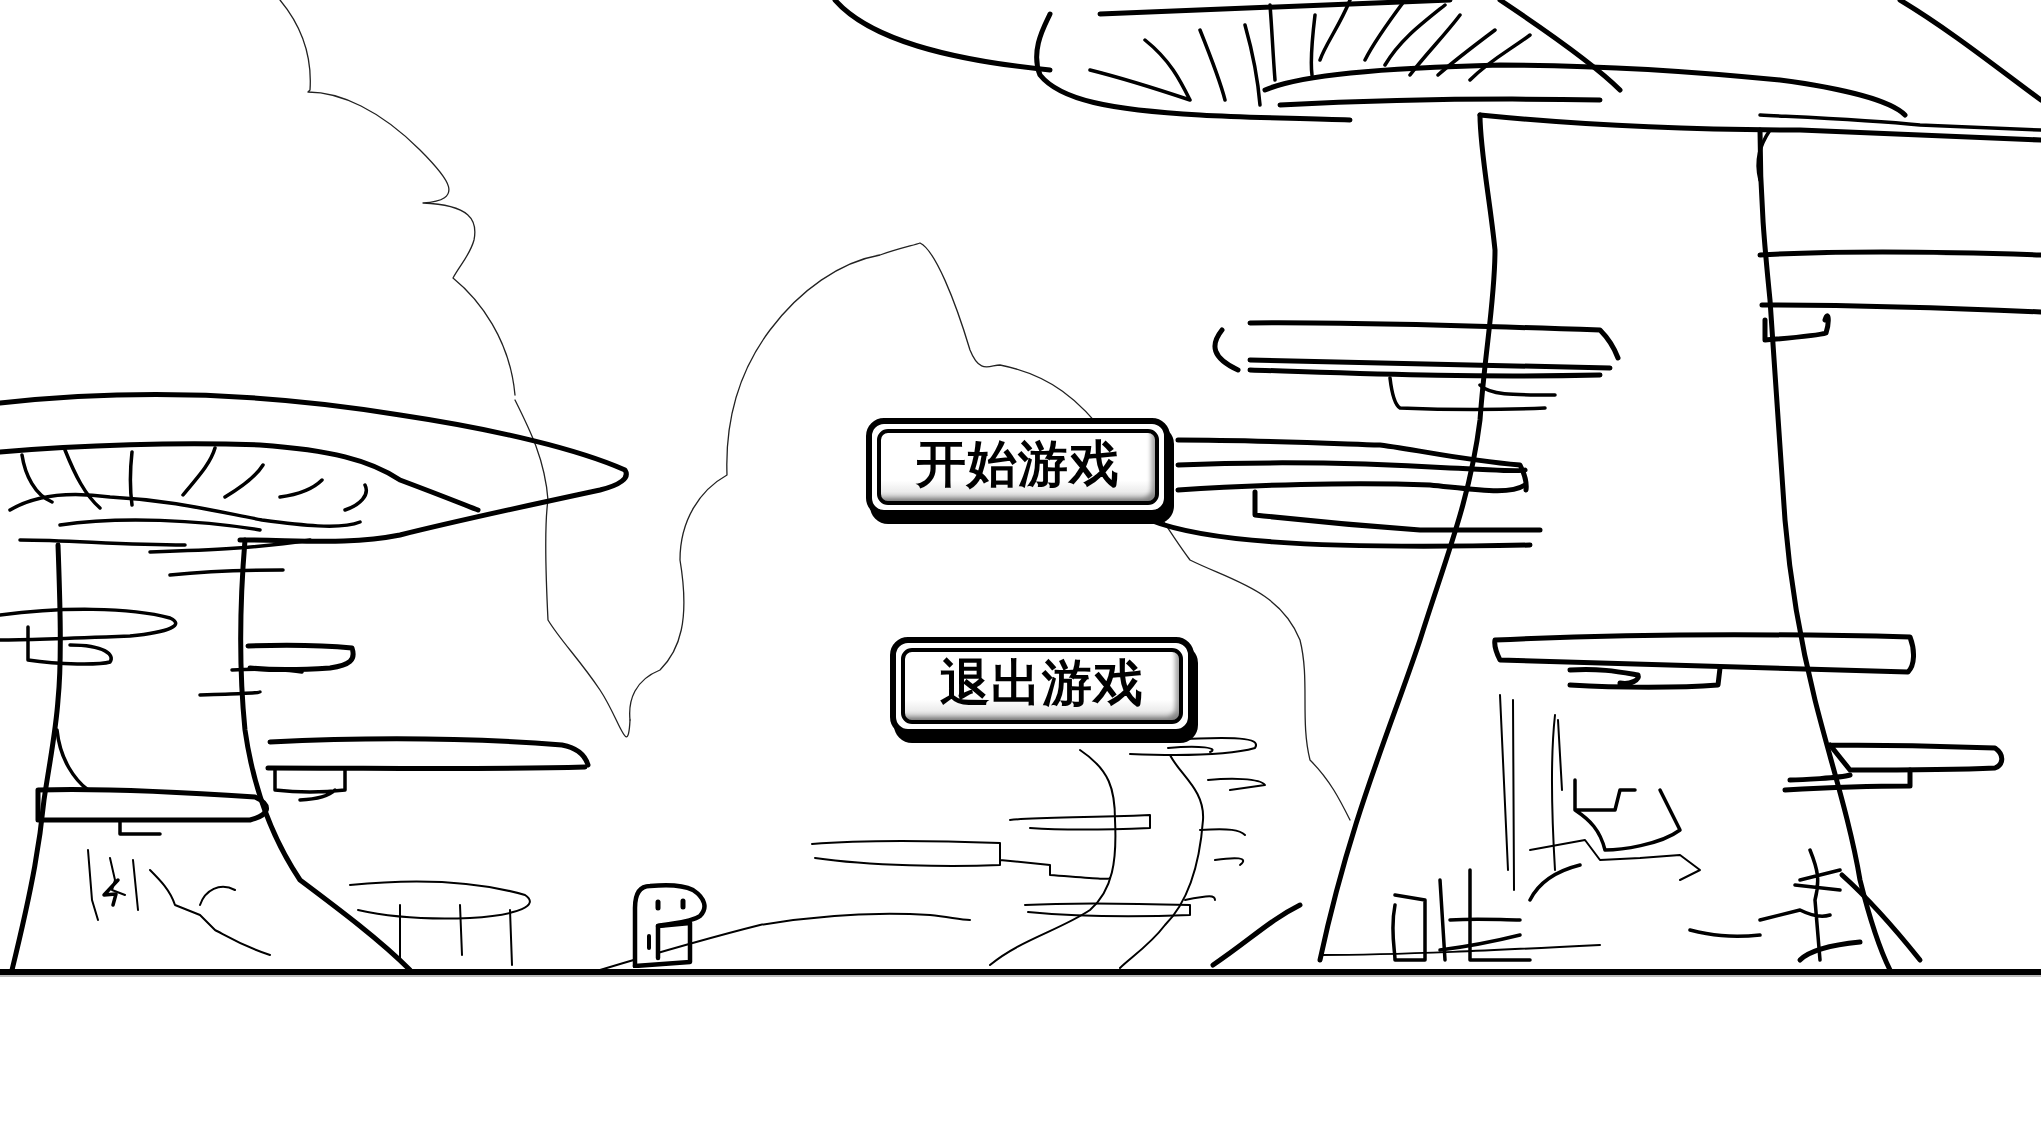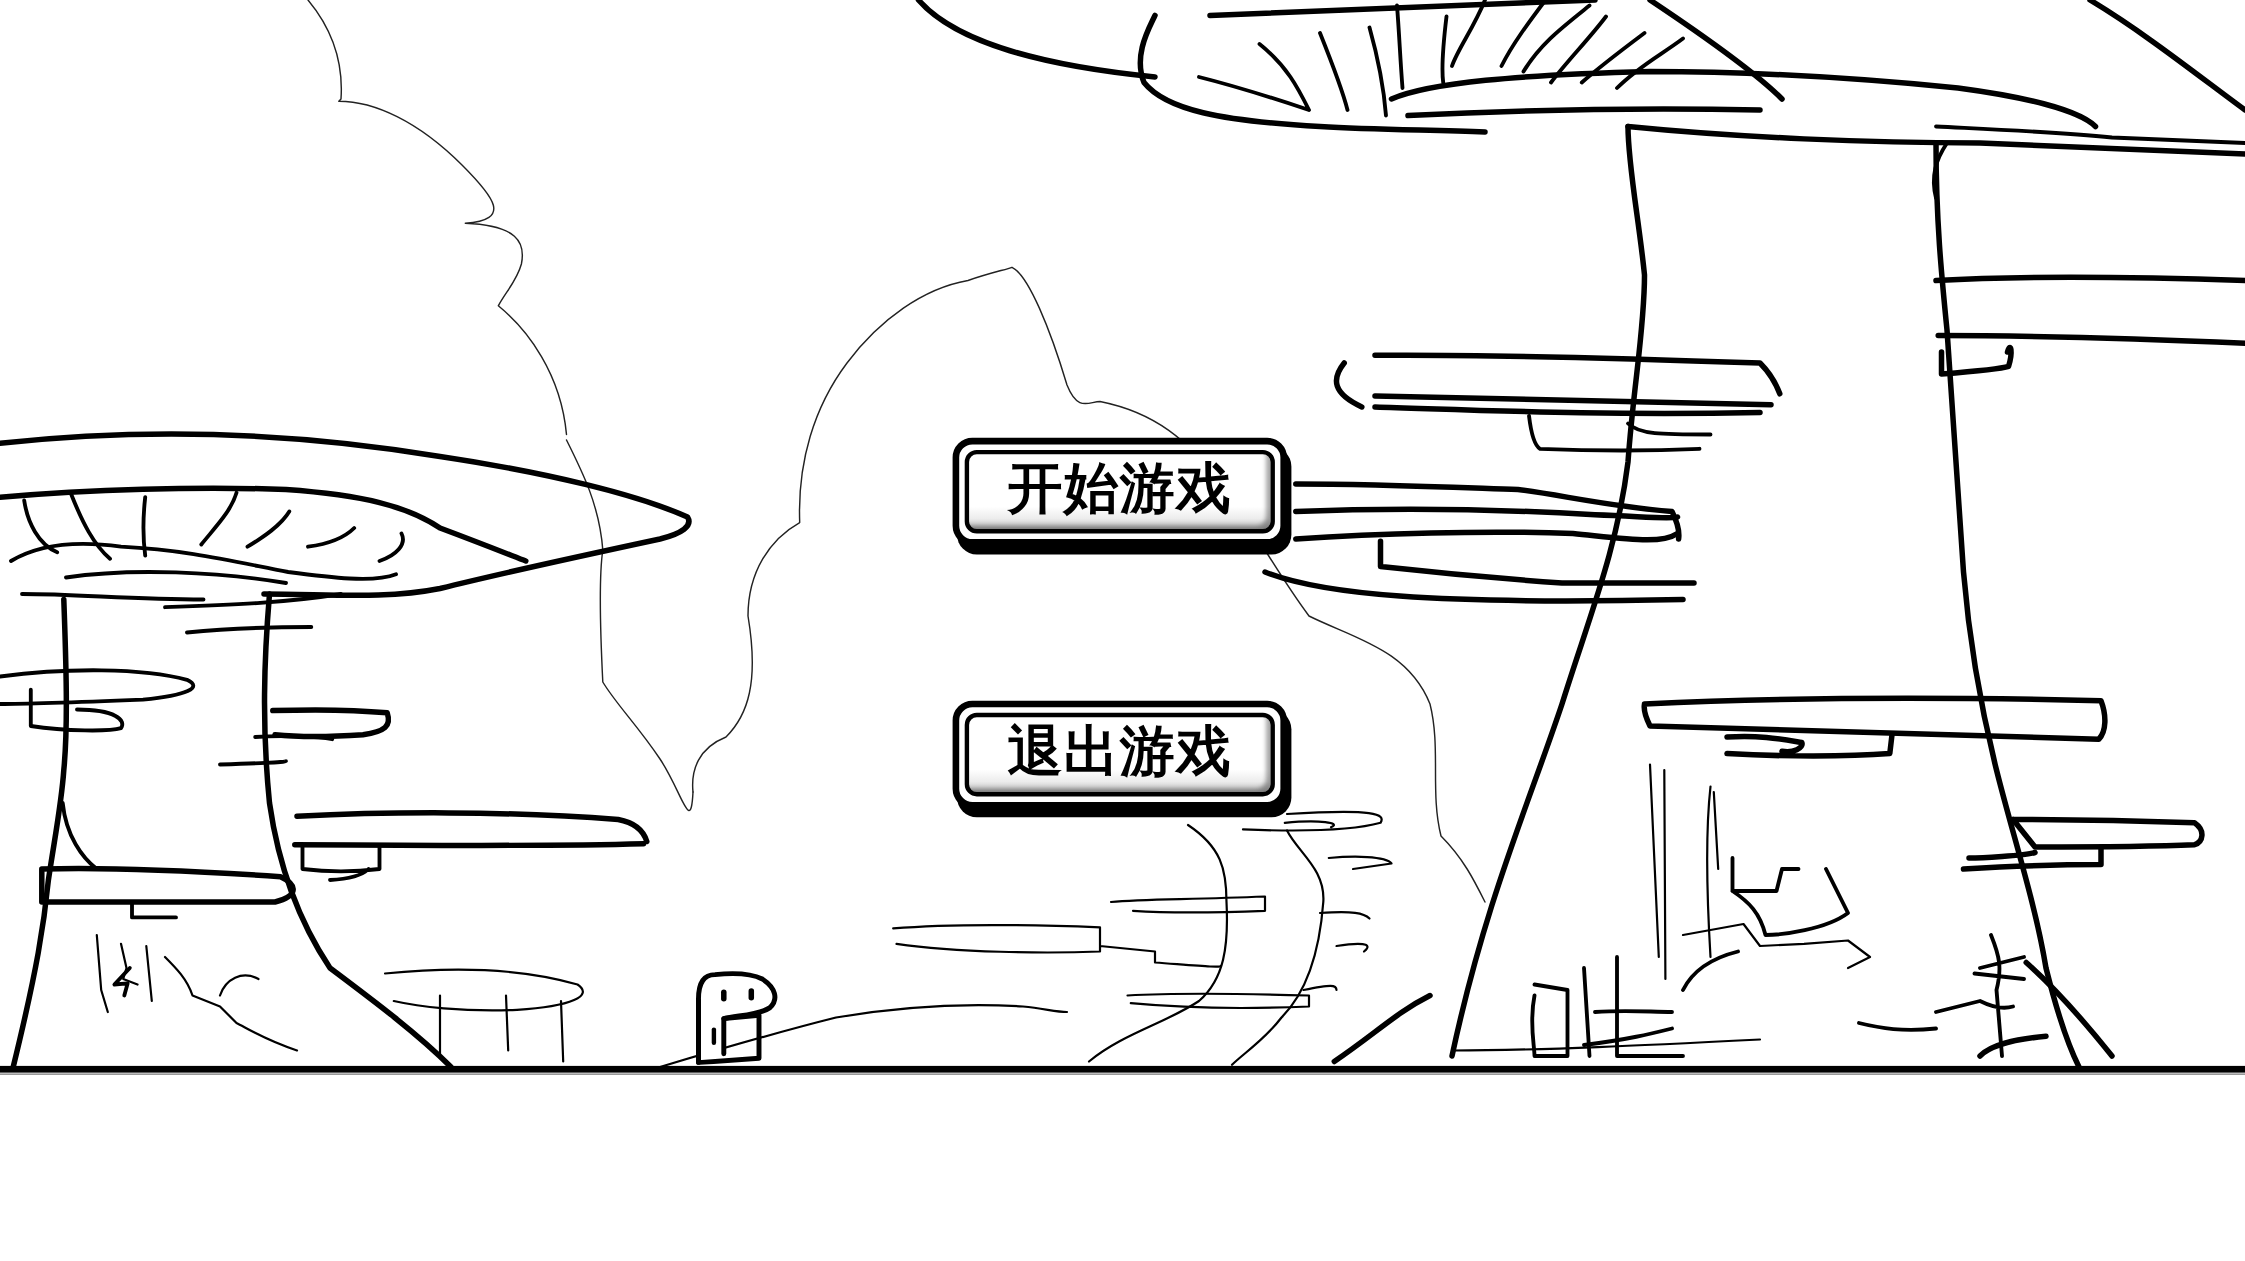--- a/index.html
+++ b/index.html
@@ -65,22 +65,22 @@
     }
     .menu-button .label {
       font-family: "DejaVu Sans", sans-serif;
       font-size: 50px;
       font-weight: bold;
       color: #000;
       letter-spacing: 1px;
       line-height: 1;
       margin-top: -6px;
     }
-    #btn-start { top: 398px; text-align: right; }
-    #btn-quit { top: 637px; }
+    #btn-start { top: 418px; text-align: right; }
+    #btn-quit { top: 637px; margin-left: 24px; }
 
     .character {
       position: absolute;
       left: 630px;
       top: 878px;
       width: 80px;
       height: 90px;
     }
   </style>
 </head>

